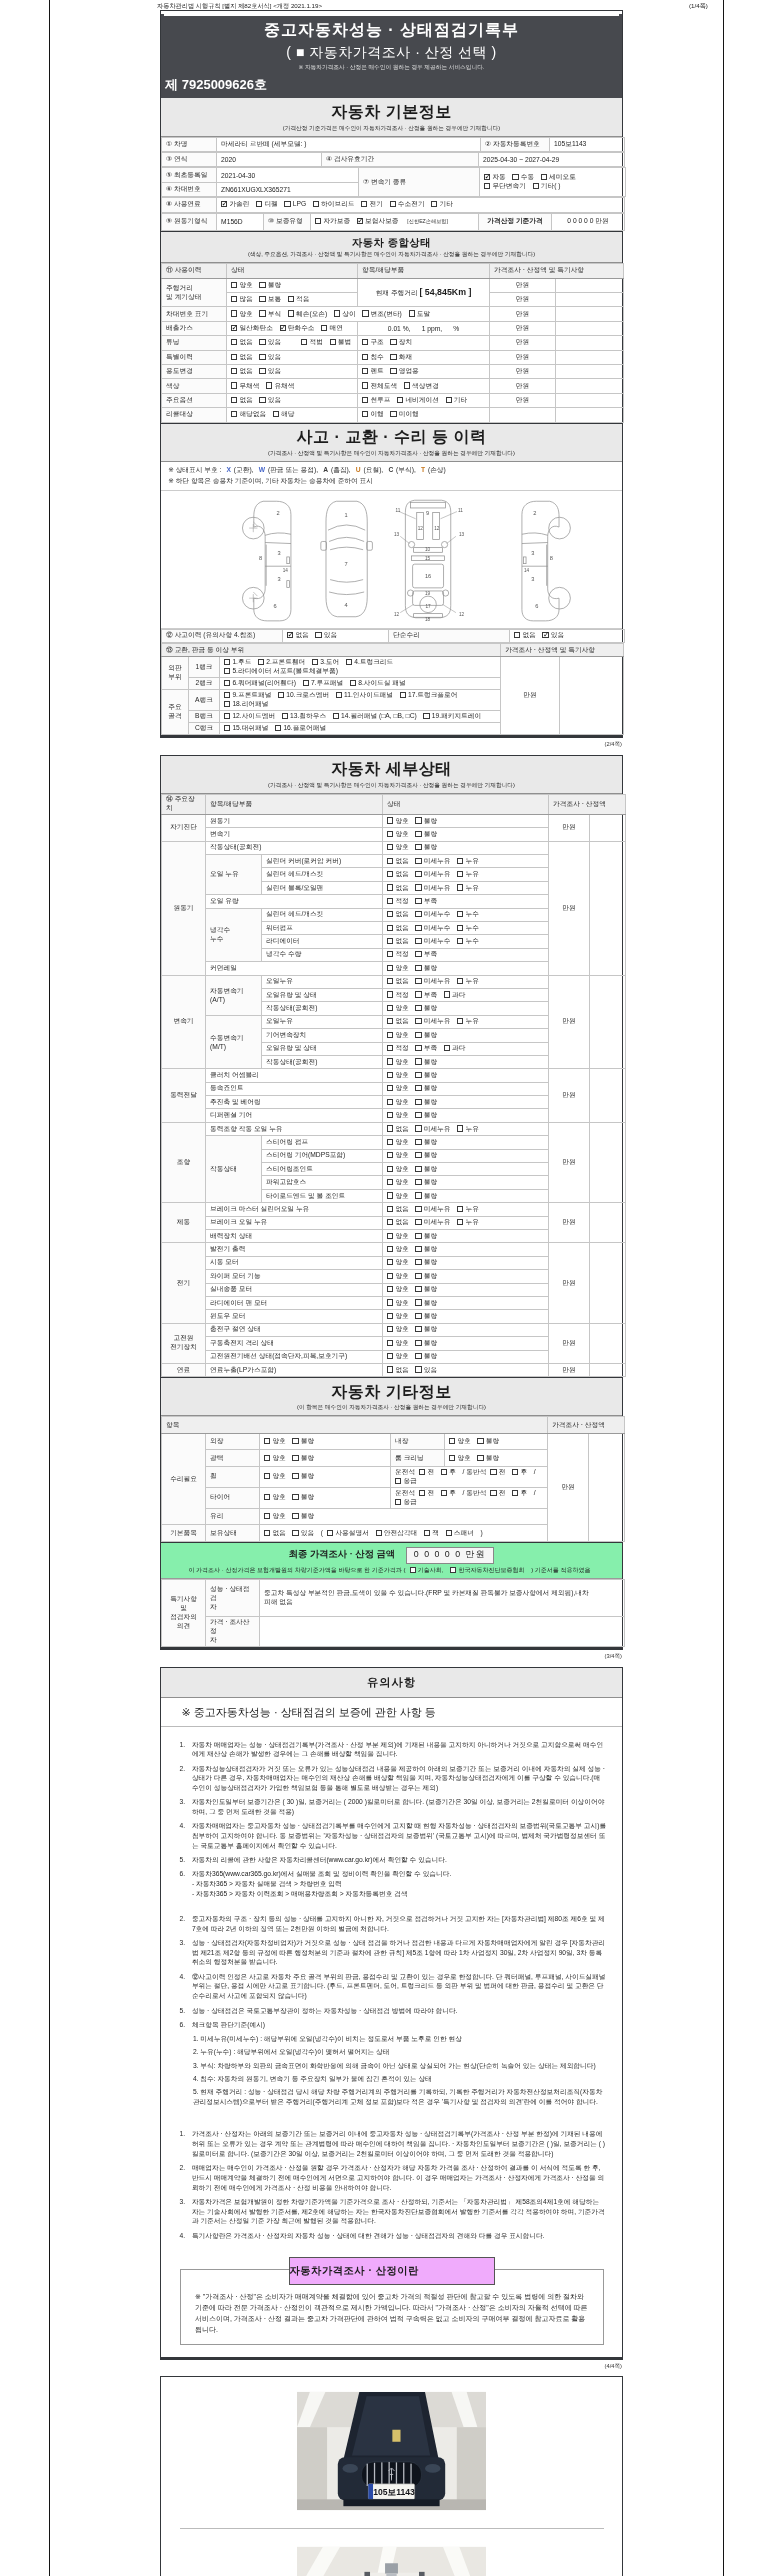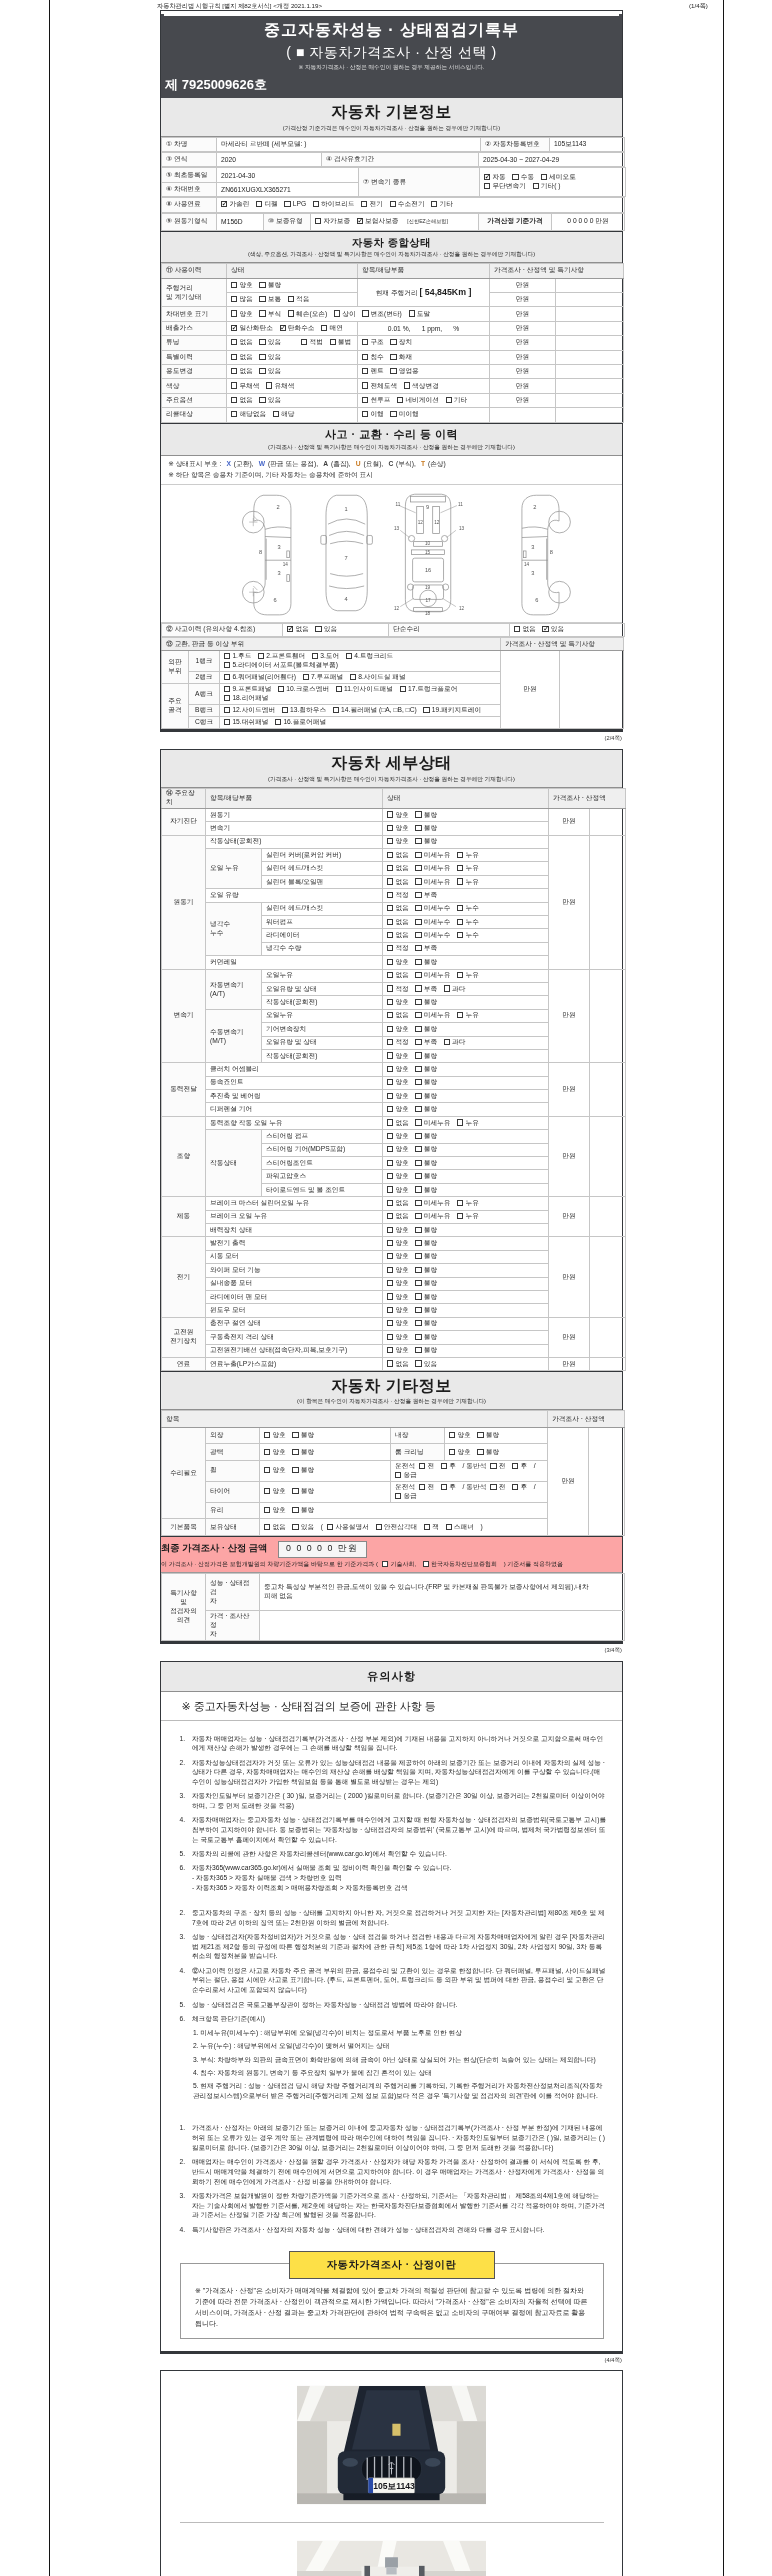--- a/index.html
+++ b/index.html
@@ -54,24 +54,24 @@
 
 .ntitlebar{background:#e9e9e9;border-bottom:0.5px solid #8f8f8f;text-align:center;padding:7.2px 0}
 .ntitlebar .t{font-size:11.3px;font-weight:bold;letter-spacing:1px}
 .nshead{font-size:11px;font-weight:normal;padding:6.7px 0 6.2px 20.6px;border-bottom:0.5px solid #bbb}
 .nbody{padding:8.2px 15.5px 6.2px 18.5px;font-size:6.7px;line-height:1.45}
 .ni{display:flex;margin:4.6px 0}
 .nn{flex:0 0 12.4px;text-align:left}
 .nt{flex:1;white-space:pre-line}
 .nsub{margin:3.6px 0 3.6px 13.4px;white-space:pre-line}
 .innerbox{border:0.8px solid #999;margin:17.5px 18.5px 12.4px;padding:0 14.4px 8.2px;position:relative}
-.boxtitle{width:206px;margin:-12.4px auto 6.2px;border:1px solid #555;background:#fde047;text-align:center;font-size:10.3px;font-weight:bold;padding:5.7px 0;letter-spacing:0.5px}
+.boxtitle{width:206px;margin:-12.4px auto 6.2px;border:1px solid #555;background:#f0abfc;text-align:left;font-size:10.3px;font-weight:bold;padding:5.7px 0;letter-spacing:0.5px}
 .boxpara{font-size:7px;line-height:1.6}
 
-.banner{background:#fca5a5;border-top:1px solid #34373b;border-bottom:0.5px solid #9a9a9a;padding:3.6px 0 3.1px;text-align:left}
+.banner{background:#86efac;border-top:1px solid #34373b;border-bottom:0.5px solid #9a9a9a;padding:3.6px 0 3.1px;text-align:center}
 .banner .bl{font-size:9.3px;font-weight:bold;margin-right:8.2px}
 .banner .bv{display:inline-block;border:0.5px solid #888;background:#f6f6f6;font-size:8.8px;padding:1.5px 7.2px;letter-spacing:1.5px}
 .banner .bn{font-size:6px;margin-top:2.6px}
 
 .photowrap{padding:3.1px 0;text-align:center}
 .photo{display:block;margin:0 auto}
 .photodiv{border-top:0.5px solid #bbb;margin:4.1px 18.5px}
 svg text{font-family:"Liberation Sans","DejaVu Sans",sans-serif}
 </style>
 </head>
@@ -268,21 +268,21 @@
             <td class="lab">리콜대상</td>
             <td><span class="opt"><span class="cb"></span><span class="olab">해당없음</span></span><span class="opt"><span class="cb"></span><span class="olab">해당</span></span></td>
             <td><span class="opt"><span class="cb"></span><span class="olab">이행</span></span><span class="opt"><span class="cb"></span><span class="olab">미이행</span></span></td>
             <td class="price"></td>
             <td></td>
           </tr>
         </tbody>
   </table>
 
   <div class="sechead" style="border-top:1px solid #34373b">
-   <div class="t" style="font-size:11px">사고 · 교환 · 수리 등 이력</div>
+   <div class="t" style="font-size:16px">사고 · 교환 · 수리 등 이력</div>
    <div class="s">(가격조사 · 산정액 및 특기사항은 매수인이 자동차가격조사 · 산정을 원하는 경우에만 기재합니다)</div>
   </div>
   <div class="legendline" id="legend"><span>※ 상태표시 부호 :</span><span class="code" style="color: rgb(70, 102, 200);">X</span><span> (교환),</span><span class="code" style="color: rgb(70, 102, 200);">W</span><span> (판금 또는 용접),</span><span class="code" style="color: rgb(60, 60, 60);">A</span><span> (흠집),</span><span class="code" style="color: rgb(200, 120, 30);">U</span><span> (요철),</span><span class="code" style="color: rgb(60, 60, 60);">C</span><span> (부식),</span><span class="code" style="color: rgb(200, 120, 30);">T</span><span> (손상)</span></div>
   <div class="note2">※ 하단 항목은 승용차 기준이며, 기타 자동차는 승용차에 준하여 표시</div>
 
   <div class="diagwrap">
    <svg width="463" height="130" viewBox="0 0 898 252">
     <g stroke="#8f8f8f" stroke-width="1.4" fill="none">
 
      <g transform="translate(168,10)">

